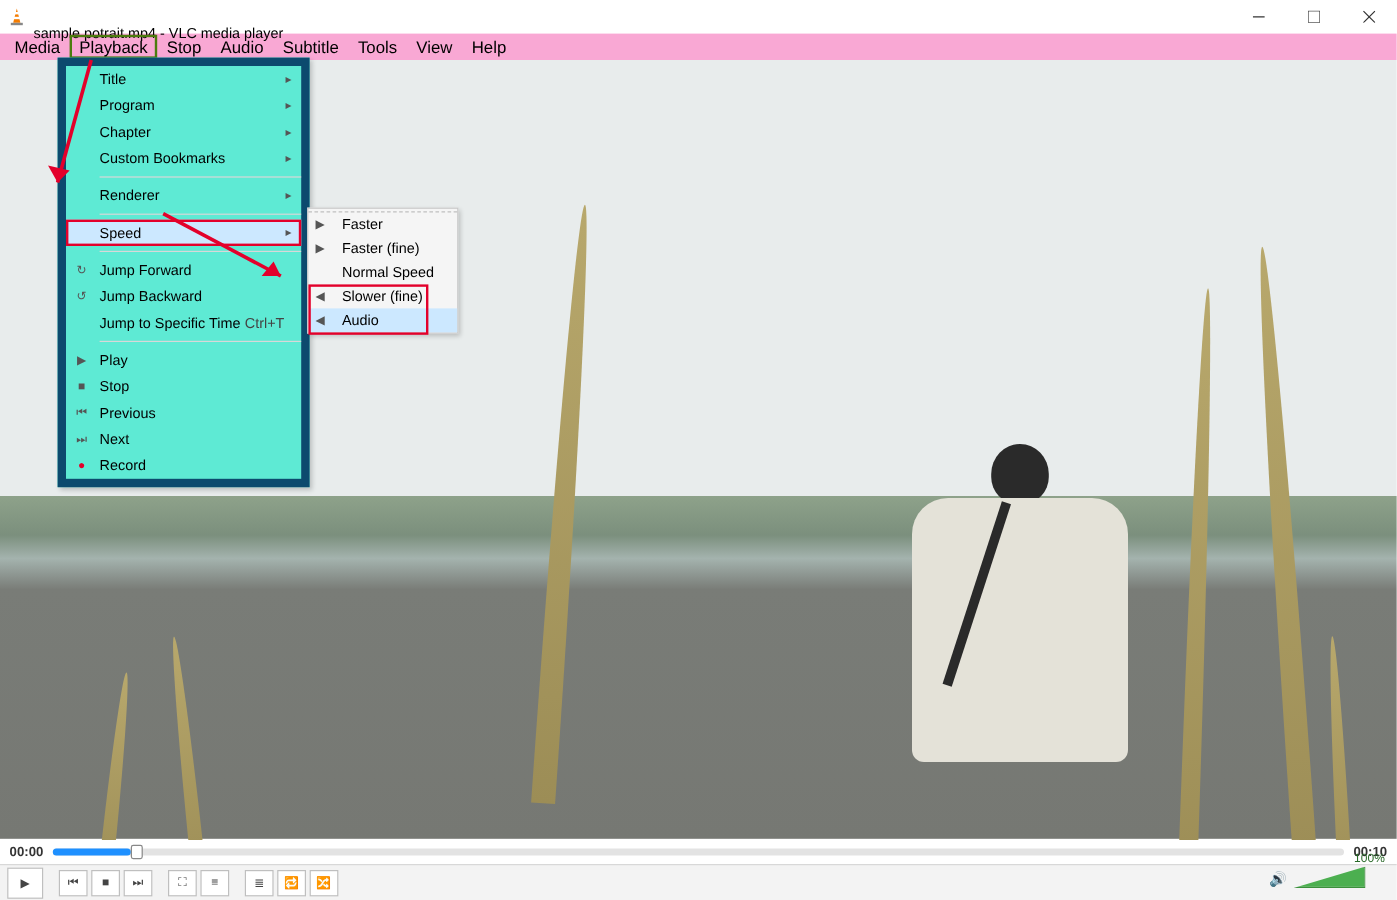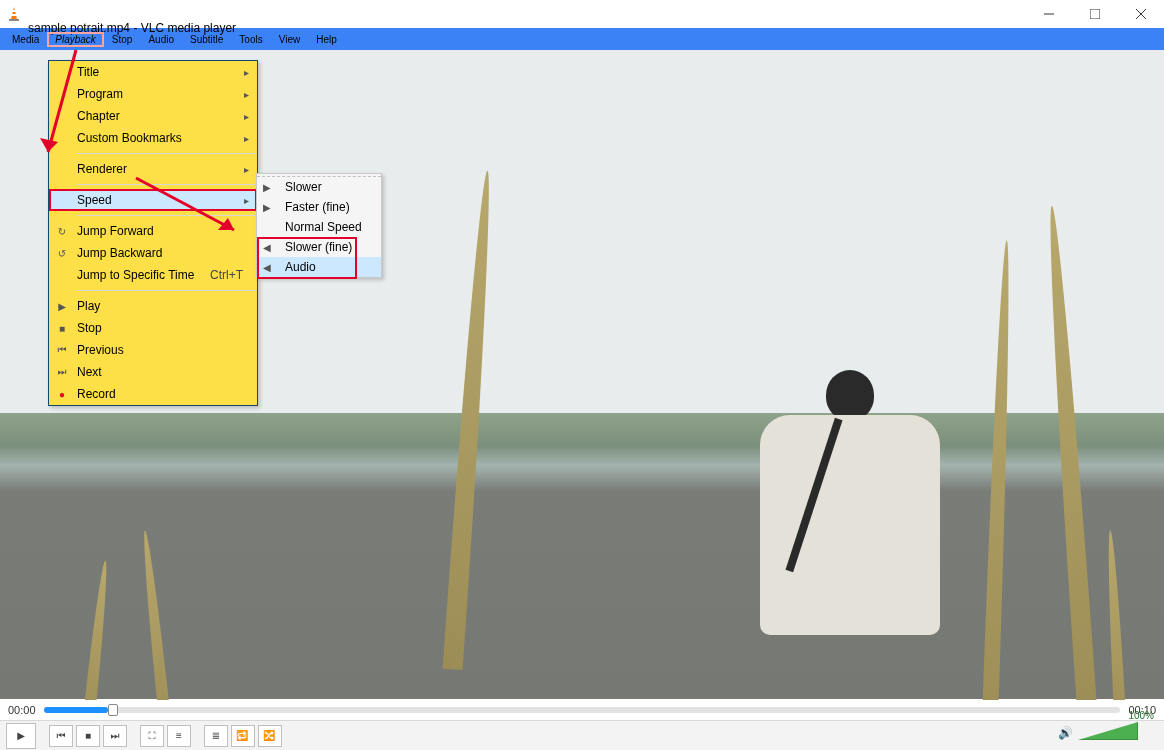--- a/index.html
+++ b/index.html
@@ -7,26 +7,26 @@
 
 
 .titlebar { height: 28px; display: flex; align-items: center; padding-left: 6px; background: #fff; }
 .titlebar .app-icon { width: 16px; height: 16px; margin-right: 6px; }
 .titlebar .title-text { font-size: 12px; color: #000; margin-top: 27px; }
 .window-controls { position: absolute; right: 0; top: 0; display: flex; }
 .window-controls div { width: 46px; height: 28px; display: flex; align-items: center; justify-content: center; }
 .window-controls svg { stroke: #333; stroke-width: 1; fill: none; }
 
 
-.menubar { height: 22px; display: flex; align-items: center; padding-left: 4px; background: #3b82f6; font-size: 10px; color: #000; }
+.menubar { height: 22px; display: flex; align-items: center; padding-left: 4px; background: #f9a8d4; font-size: 14px; color: #000; }
 .menubar .mitem { padding: 2px 8px; cursor: default; }
-.menubar .mitem.highlight { border: 2px solid #fca5a5; padding: 0 6px; font-style: italic; }
-
-
-.dropdown { position: absolute; left: 48px; top: 60px; width: 210px; background: #fde047; border: 1px solid #0c4a6e; box-shadow: 2px 2px 4px rgba(0,0,0,.2); font-size: 12px; z-index: 10; }
+.menubar .mitem.highlight { border: 2px solid #4d7c0f; padding: 0 6px; }
+
+
+.dropdown { position: absolute; left: 48px; top: 48px; width: 210px; background: #5eead4; border: 7px solid #0c4a6e; box-shadow: 2px 2px 4px rgba(0,0,0,.2); font-size: 12px; z-index: 10; }
 .dropdown .row { height: 22px; display: flex; align-items: center; padding-left: 28px; position: relative; cursor: default; }
 .dropdown .row.has-sub::after { content: "▸"; position: absolute; right: 8px; font-size: 10px; color: #555; }
 .dropdown .row.selected { background: #cce8ff; }
 .dropdown .row.selected.boxed { outline: 2px solid #e3002b; outline-offset: -2px; }
 .dropdown .row .shortcut { position: absolute; right: 14px; color: #444; }
 .dropdown .sep { height: 1px; background: #d8d8d8; margin: 4px 0 4px 28px; }
 .dropdown .row .lefticon { position: absolute; left: 6px; width: 14px; text-align: center; color: #555; font-size: 10px; }
 
 
 .submenu { position: absolute; left: 256px; top: 173px; width: 126px; background: #f5f5f5; border: 1px solid #c8c8c8; box-shadow: 2px 2px 4px rgba(0,0,0,.2); font-size: 12px; z-index: 11; }
@@ -44,21 +44,21 @@
 .person .strap { position:absolute; left:50px; top:0; width:8px; height:160px; background:#2a2a2a; transform:rotate(18deg); }
 .grass { position:absolute; background:linear-gradient(#b8a86c,#9c8d56); border-radius:50% 50% 0 0 / 100% 100% 0 0; }
 .g1{left:460px; top:120px; width:20px; height:500px; transform:rotate(4deg);}
 .g2{left:1060px;top:155px; width:20px; height:520px; transform:rotate(-4deg);}
 .g3{left:990px; top:190px; width:16px; height:500px; transform:rotate(2deg);}
 .g4{left:90px;  top:510px; width:12px; height:180px; transform:rotate(6deg);}
 .g5{left:150px; top:480px; width:12px; height:210px; transform:rotate(-6deg);}
 .g6{left:1110px;top:480px; width:12px; height:220px; transform:rotate(-3deg);}
 
 
-.timebar { position:absolute; left:0; bottom:30px; width:100%; height:20px; display:flex; align-items:center; padding:0 8px; font-size:11px; color:#333; background:#fff;}
+.timebar { position:absolute; left:0; bottom:30px; width:100%; height:20px; display:flex; align-items:center; padding:0 8px; font-size:11px; color:#333; background:#fff;font-weight:bold;}
 .timebar .track { flex:1; height:6px; background:#e3e3e3; border-radius:3px; margin:0 8px; position:relative; }
 .timebar .track .buffered { position:absolute; left:0; top:0; height:100%; width:6%; background:#1e90ff; border-radius:3px; }
 .timebar .track .knob { position:absolute; left:6%; top:-3px; width:10px; height:12px; background:#fff; border:1px solid #888; border-radius:2px; }
 
 
 .controls { position:absolute; left:0; bottom:0; width:100%; height:30px; display:flex; align-items:center; padding:0 6px; background:#f3f3f3; border-top:1px solid #d8d8d8; }
 .btn { width:24px; height:22px; border:1px solid #bfbfbf; background:#fff; margin-right:3px; display:flex; align-items:center; justify-content:center; font-size:10px; color:#444; cursor:default; }
 .btn.play { width:30px; height:26px; }
 .gap { width:10px; }
 .volume { position:absolute; right:6px; bottom:2px; width:80px; height:26px; }
@@ -187,21 +187,21 @@
   <div class="row">
       <span class="lefticon" style="color:#e3002b">●</span>
       <span>Record</span>
     </div>
 </div>
 
 <div class="submenu">
   <div class="topdash"></div>
   <div class="row">
       <span class="lefticon">▶</span>
-      <span>Slower</span>
+      <span>Faster</span>
     </div>
   <div class="row">
       <span class="lefticon">▶</span>
       <span>Faster (fine)</span>
     </div>
   <div class="row">
       <span class="lefticon"></span>
       <span>Normal Speed</span>
     </div>
   <div class="row">

